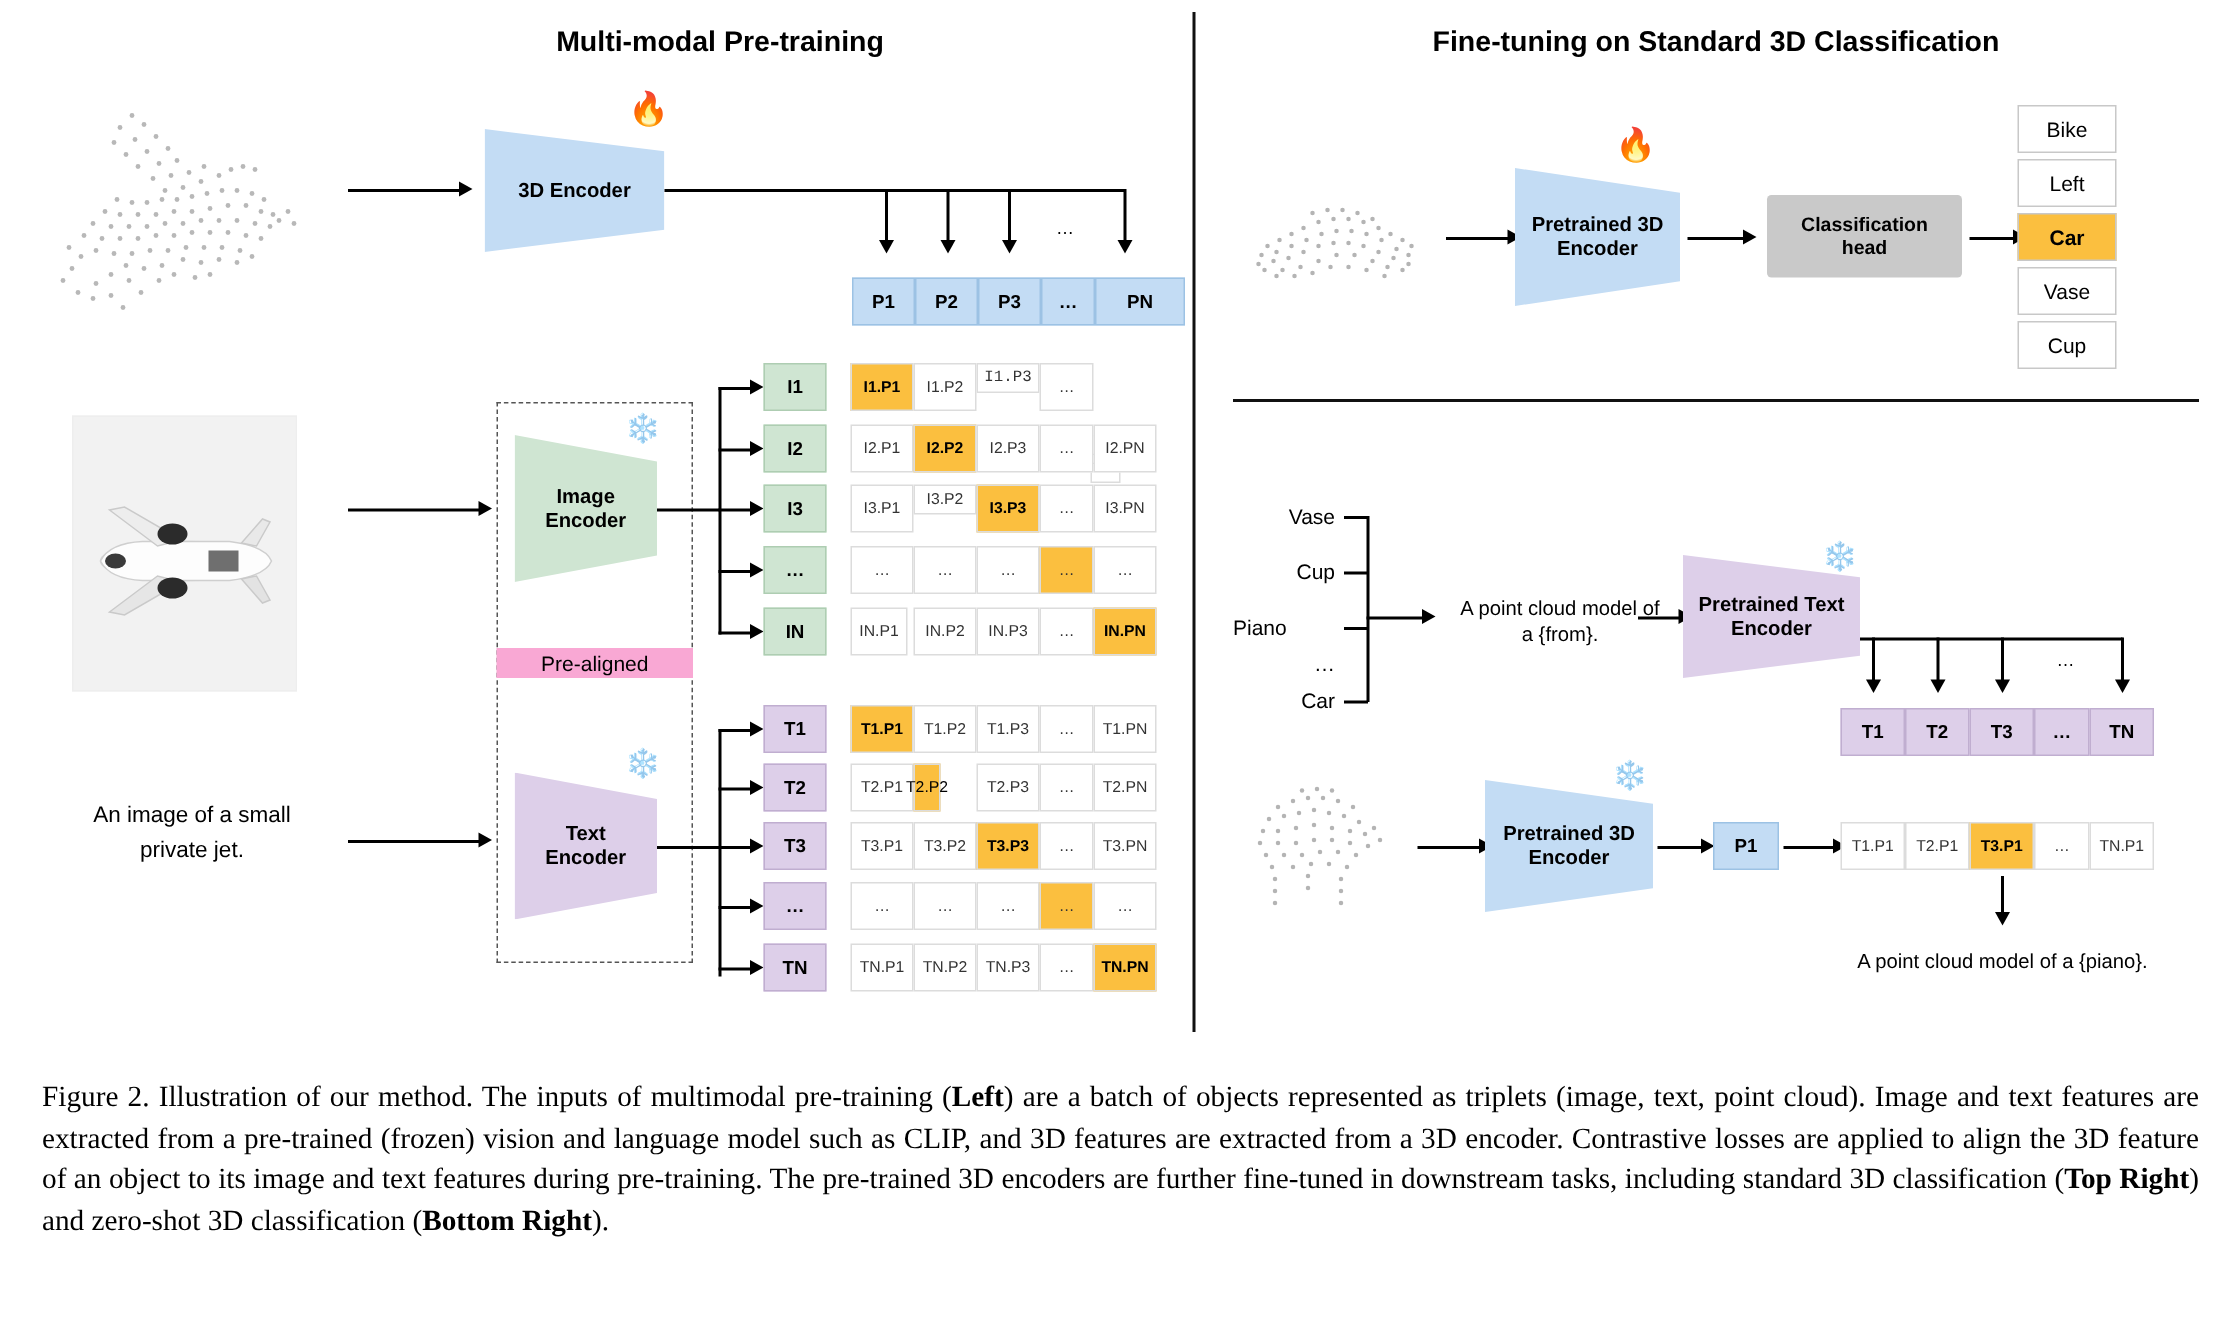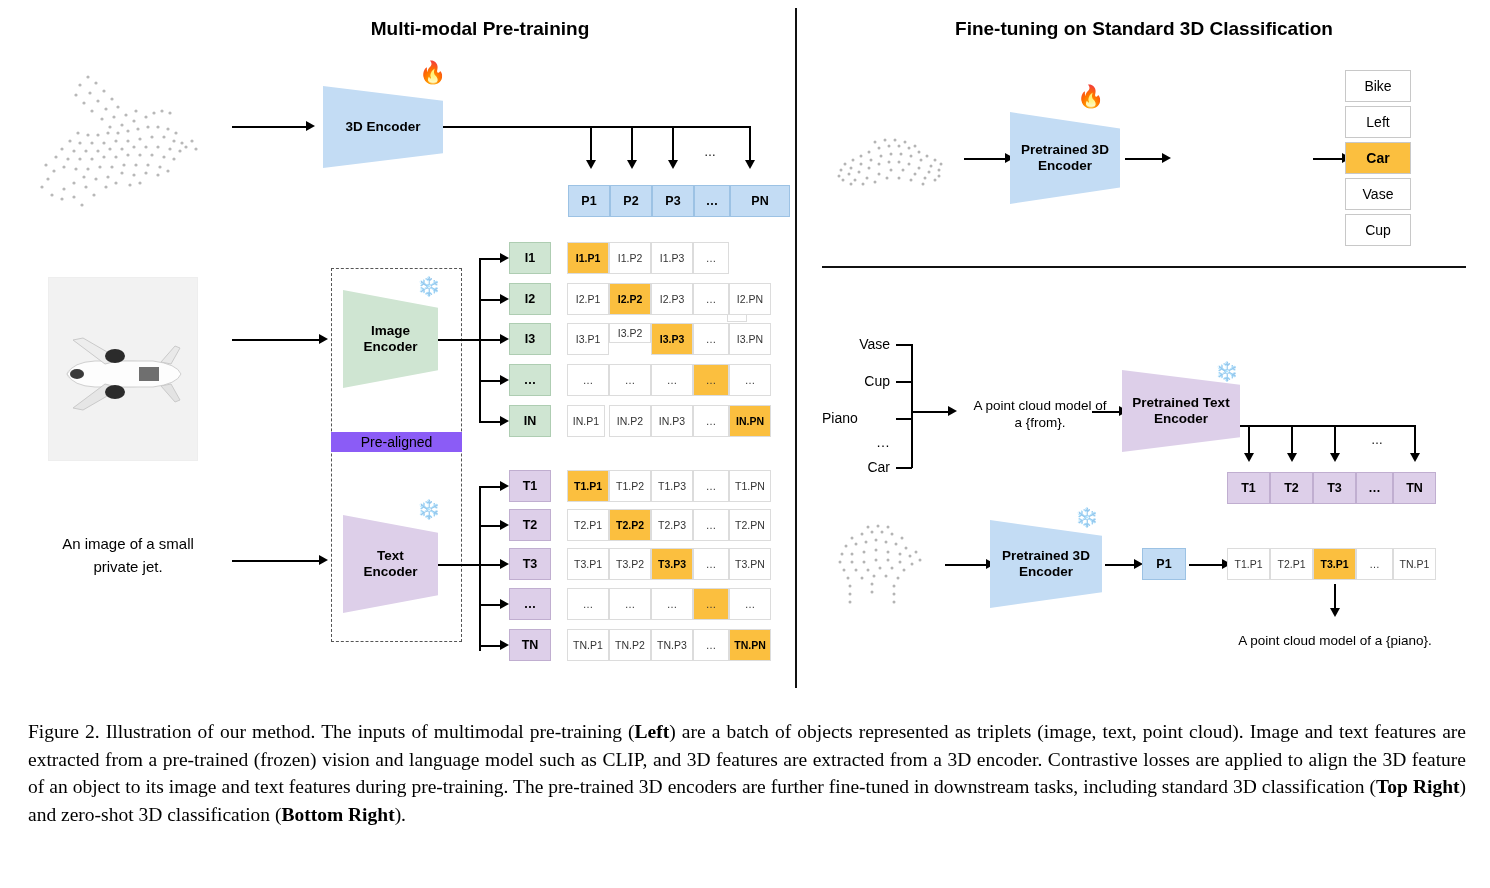--- a/index.html
+++ b/index.html
@@ -331,21 +331,21 @@
   <div class="trap trap-purple" style="left:343px; top:515px; width:95px; height:98px;">
     <div class="trap-shape"></div>
     <div class="lbl">
       <span>Text</span><br>
       <span>Encoder</span>
     </div>
   </div>
   <div class="emoji-sm" style="left:417px; top:500px;">❄️</div>
 
   <div class="dashed-box" style="left:331px; top:268px; width:131px; height:374px;"></div>
-  <div class="plain-txt" style="left:331px; top:432px; width:131px; text-align:center; font-size:14px; background:#8b5cf6; padding:2px 0;">Pre-aligned</div>
+  <div class="plain-txt" style="left:331px; top:432px; width:131px; text-align:center; font-size:14px; background:#f9a8d4; padding:2px 0;">Pre-aligned</div>
 
   <div class="arrow-line" style="left:443px; top:126px; width:307px;"></div>
   <div class="vline" style="left:590px; top:126px; height:38px;"></div>
   <div class="arrow-head-d" style="left:586px; top:160px;"></div>
   <div class="vline" style="left:631px; top:126px; height:38px;"></div>
   <div class="arrow-head-d" style="left:627px; top:160px;"></div>
   <div class="vline" style="left:672px; top:126px; height:38px;"></div>
   <div class="arrow-head-d" style="left:668px; top:160px;"></div>
   <div class="vline" style="left:749px; top:126px; height:38px;"></div>
   <div class="arrow-head-d" style="left:745px; top:160px;"></div>
@@ -372,21 +372,21 @@
 
   <div class="cellbox i-box" style="left:509px; top:242px; width:42px; height:32px;">I1</div>
   <div class="cellbox i-box" style="left:509px; top:283px; width:42px; height:32px;">I2</div>
   <div class="cellbox i-box" style="left:509px; top:323px; width:42px; height:32px;">I3</div>
   <div class="cellbox i-box" style="left:509px; top:364px; width:42px; height:32px;">…</div>
   <div class="cellbox i-box" style="left:509px; top:405px; width:42px; height:32px;">IN</div>
 
   <div class="matrix" style="left:567px; top:242px; width:205px; height:195px;">
     <div class="mcell" style="left:0px; top:0px; width:42px; height:32px; background:#fbbf3f; color:#000; font-weight:bold;">I1.P1</div>
     <div class="mcell" style="left:42px; top:0px; width:42px; height:32px;">I1.P2</div>
-    <div class="mcell" style="left:84px; top:0px; width:42px; height:32px;">I1.P3</div>
+    <div class="mcell" style="left:84px; top:0px; width:42px; height:20px;font-family:Liberation Mono, monospace;">I1.P3</div>
     <div class="mcell" style="left:126px; top:0px; width:36px; height:32px;">…</div>
     <div class="mcell" style="left:160px; top:0px; width:20px; height:32px;margin-top:48px;">I1.PN</div>
 
     <div class="mcell" style="left:0px; top:41px; width:42px; height:32px;">I2.P1</div>
     <div class="mcell" style="left:42px; top:41px; width:42px; height:32px; background:#fbbf3f; color:#000; font-weight:bold;">I2.P2</div>
     <div class="mcell" style="left:84px; top:41px; width:42px; height:32px;">I2.P3</div>
     <div class="mcell" style="left:126px; top:41px; width:36px; height:32px;">…</div>
     <div class="mcell" style="left:162px; top:41px; width:42px; height:32px;text-align:right;">I2.PN</div>
 
     <div class="mcell" style="left:0px; top:81px; width:42px; height:32px;">I3.P1</div>
@@ -428,21 +428,21 @@
   <div class="cellbox t-box" style="left:509px; top:629px; width:42px; height:32px;">TN</div>
 
   <div class="matrix" style="left:567px; top:470px; width:205px; height:191px;">
     <div class="mcell" style="left:0px; top:0px; width:42px; height:32px; background:#fbbf3f; color:#000; font-weight:bold;">T1.P1</div>
     <div class="mcell" style="left:42px; top:0px; width:42px; height:32px;">T1.P2</div>
     <div class="mcell" style="left:84px; top:0px; width:42px; height:32px;">T1.P3</div>
     <div class="mcell" style="left:126px; top:0px; width:36px; height:32px;">…</div>
     <div class="mcell" style="left:162px; top:0px; width:42px; height:32px;">T1.PN</div>
 
     <div class="mcell" style="left:0px; top:39px; width:42px; height:32px;">T2.P1</div>
-    <div class="mcell" style="left:42px; top:39px; width:42px; height:32px; background:#fbbf3f; color:#000; font-weight:bold;">T2.P2</div>
+    <div class="mcell" style="left:42px; top:39px; width:18px; height:32px; background:#fbbf3f; color:#000; font-weight:normal;">T2.P2</div>
     <div class="mcell" style="left:84px; top:39px; width:42px; height:32px;">T2.P3</div>
     <div class="mcell" style="left:126px; top:39px; width:36px; height:32px;">…</div>
     <div class="mcell" style="left:162px; top:39px; width:42px; height:32px;">T2.PN</div>
 
     <div class="mcell" style="left:0px; top:78px; width:42px; height:32px;">T3.P1</div>
     <div class="mcell" style="left:42px; top:78px; width:42px; height:32px;">T3.P2</div>
     <div class="mcell" style="left:84px; top:78px; width:42px; height:32px; background:#fbbf3f; color:#000; font-weight:bold;">T3.P3</div>
     <div class="mcell" style="left:126px; top:78px; width:36px; height:32px;">…</div>
     <div class="mcell" style="left:162px; top:78px; width:42px; height:32px;">T3.PN</div>
 
@@ -527,20 +527,26 @@
     <div class="lbl">
       <span>Pretrained 3D</span><br>
       <span>Encoder</span>
     </div>
   </div>
   <div class="emoji" style="left:1077px; top:86px;">🔥</div>
 
   <div class="arrow-line" style="left:1125px; top:158px; width:38px;"></div>
   <div class="arrow-head-r" style="left:1162px; top:153px;"></div>
 
+  <div class="gray-box" style="left:1178px; top:130px; width:130px; height:55px;">
+    <div>
+      <span>Classification</span><br>
+      <span>head</span>
+    </div>
+  </div>
 
   <div class="arrow-line" style="left:1313px; top:158px; width:30px;"></div>
   <div class="arrow-head-r" style="left:1342px; top:153px;"></div>
 
   <div class="class-item" style="left:1345px; top:70px; width:66px; height:32px;">Bike</div>
   <div class="class-item" style="left:1345px; top:106px; width:66px; height:32px;">Left</div>
   <div class="class-item sel" style="left:1345px; top:142px; width:66px; height:32px;">Car</div>
   <div class="class-item" style="left:1345px; top:178px; width:66px; height:32px;">Vase</div>
   <div class="class-item" style="left:1345px; top:214px; width:66px; height:32px;">Cup</div>
 

